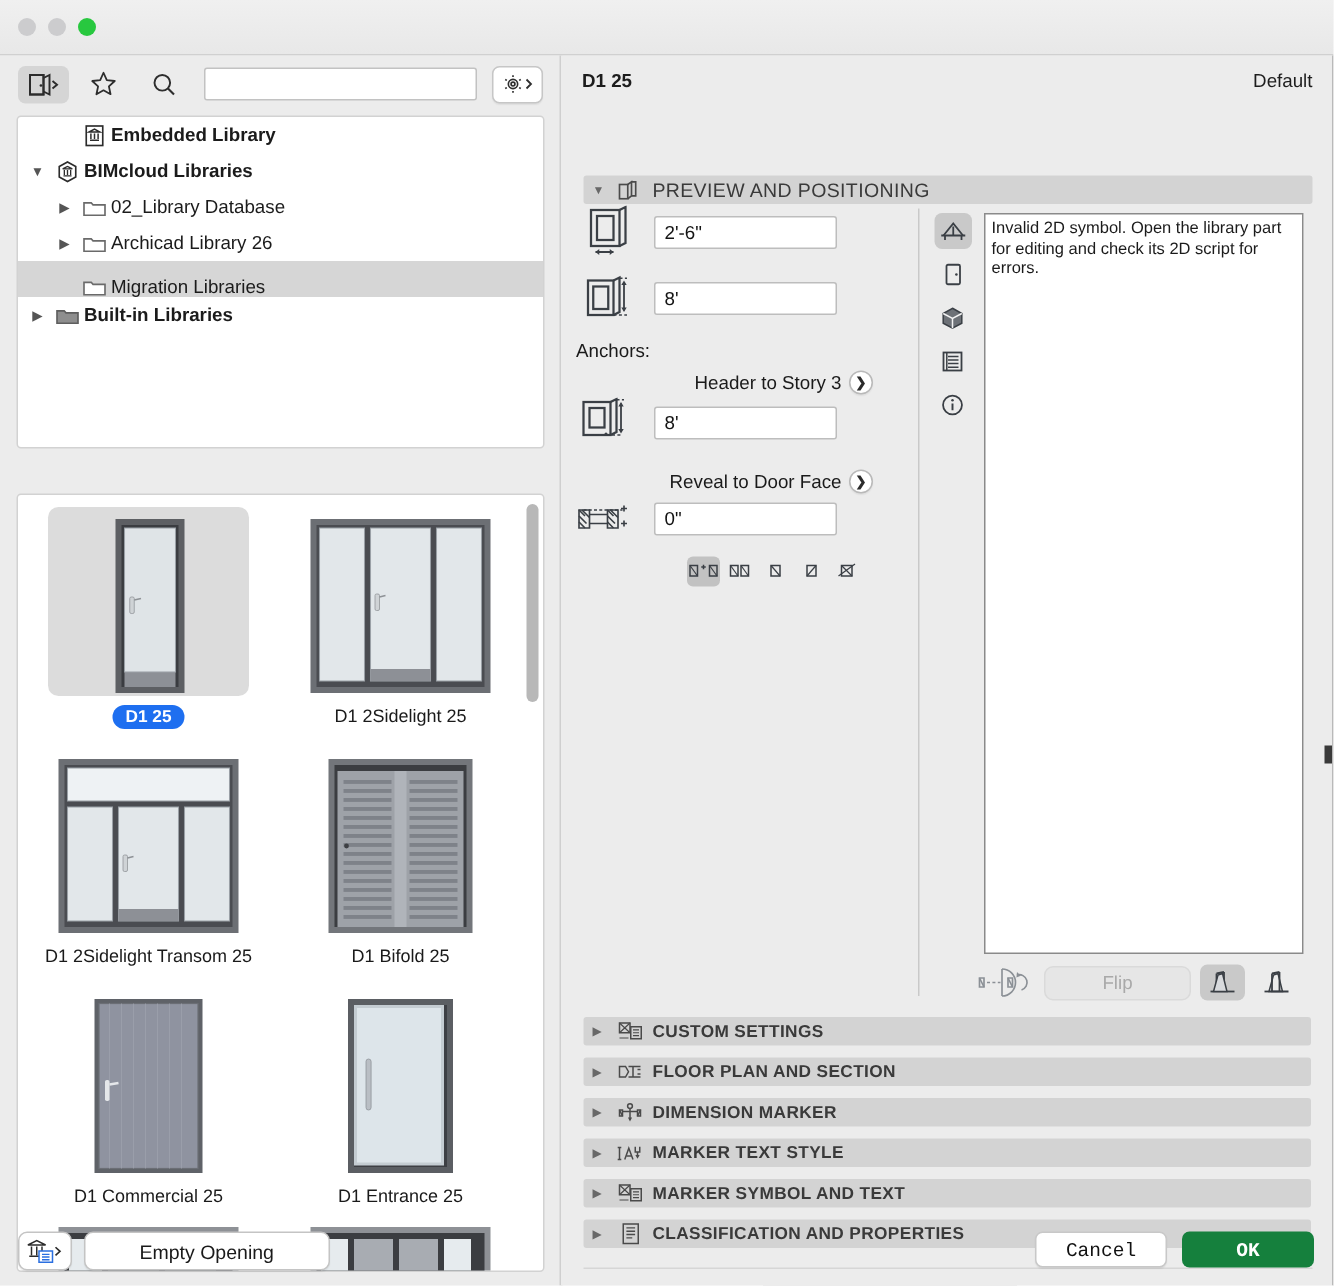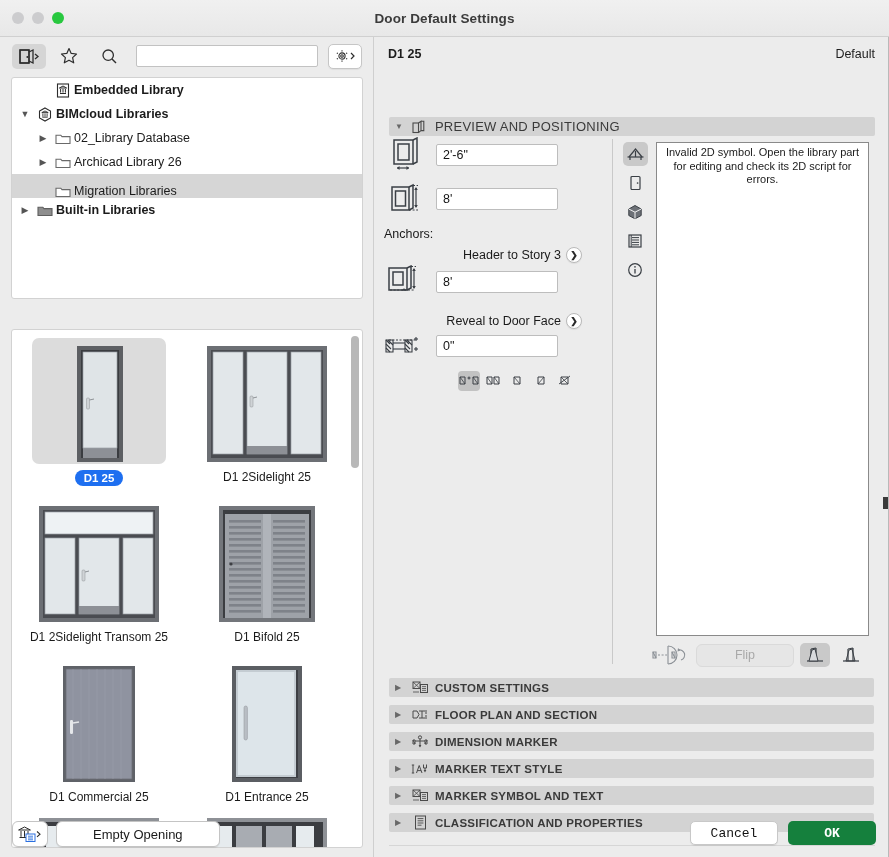--- a/index.html
+++ b/index.html
@@ -188,21 +188,21 @@
     position: absolute; left: 0; top: 5px; width: 30px;
     display: flex; flex-direction: column; align-items: center; gap: 5px;
   }
   .pt-btn {
     width: 25px; height: 24px; border-radius: 5px;
     display: flex; align-items: center; justify-content: center;
   }
   .pt-btn.active { background: #c9c9c9; }
   .prev-canvas {
     position: absolute; left: 36px; top: 5px; width: 213px; height: 494px;
-    background: #fff; border: 1px solid #8a8a8a; text-align: center;
+    background: #fff; border: 1px solid #8a8a8a;
   }
   .prev-msg {
     font-size: 11px; color: #1b1b1b; padding: 3px 4px; line-height: 13.5px;
     font-family: "Liberation Sans", sans-serif;
   }
   .prev-footer {
     position: absolute; left: 30px; top: 505px; width: 235px; height: 26px;
     display: flex; align-items: center; gap: 6px;
   }
   .flip-btn {
@@ -256,21 +256,20 @@
 <body>
 
 <div id="app">
 
   <div class="titlebar">
     <div class="traffic">
       <div class="dot gray"></div>
       <div class="dot gray"></div>
       <div class="dot green"></div>
     </div>
-    <div class="title-text">Door Default Settings</div>
   </div>
 
   <div class="left-panel">
 
     <div class="lib-toolbar">
       <div class="tb-btn active">
         <svg width="22" height="17" viewBox="0 0 22 17">
           <rect x="2" y="2" width="9" height="13" fill="none" stroke="#2c2c2c" stroke-width="1.3"></rect>
           <rect x="2" y="2" width="9" height="13" fill="none" stroke="#2c2c2c" stroke-width="1.3"></rect>
           <path d="M11 4 L15 2 L15 15 L11 13" fill="none" stroke="#2c2c2c" stroke-width="1.3"></path>

